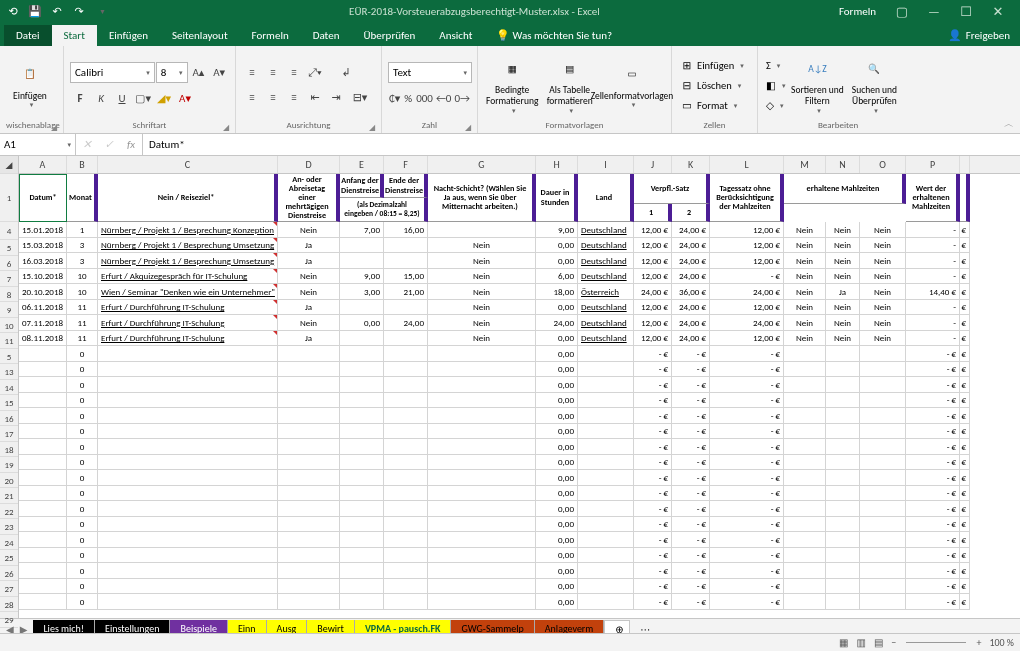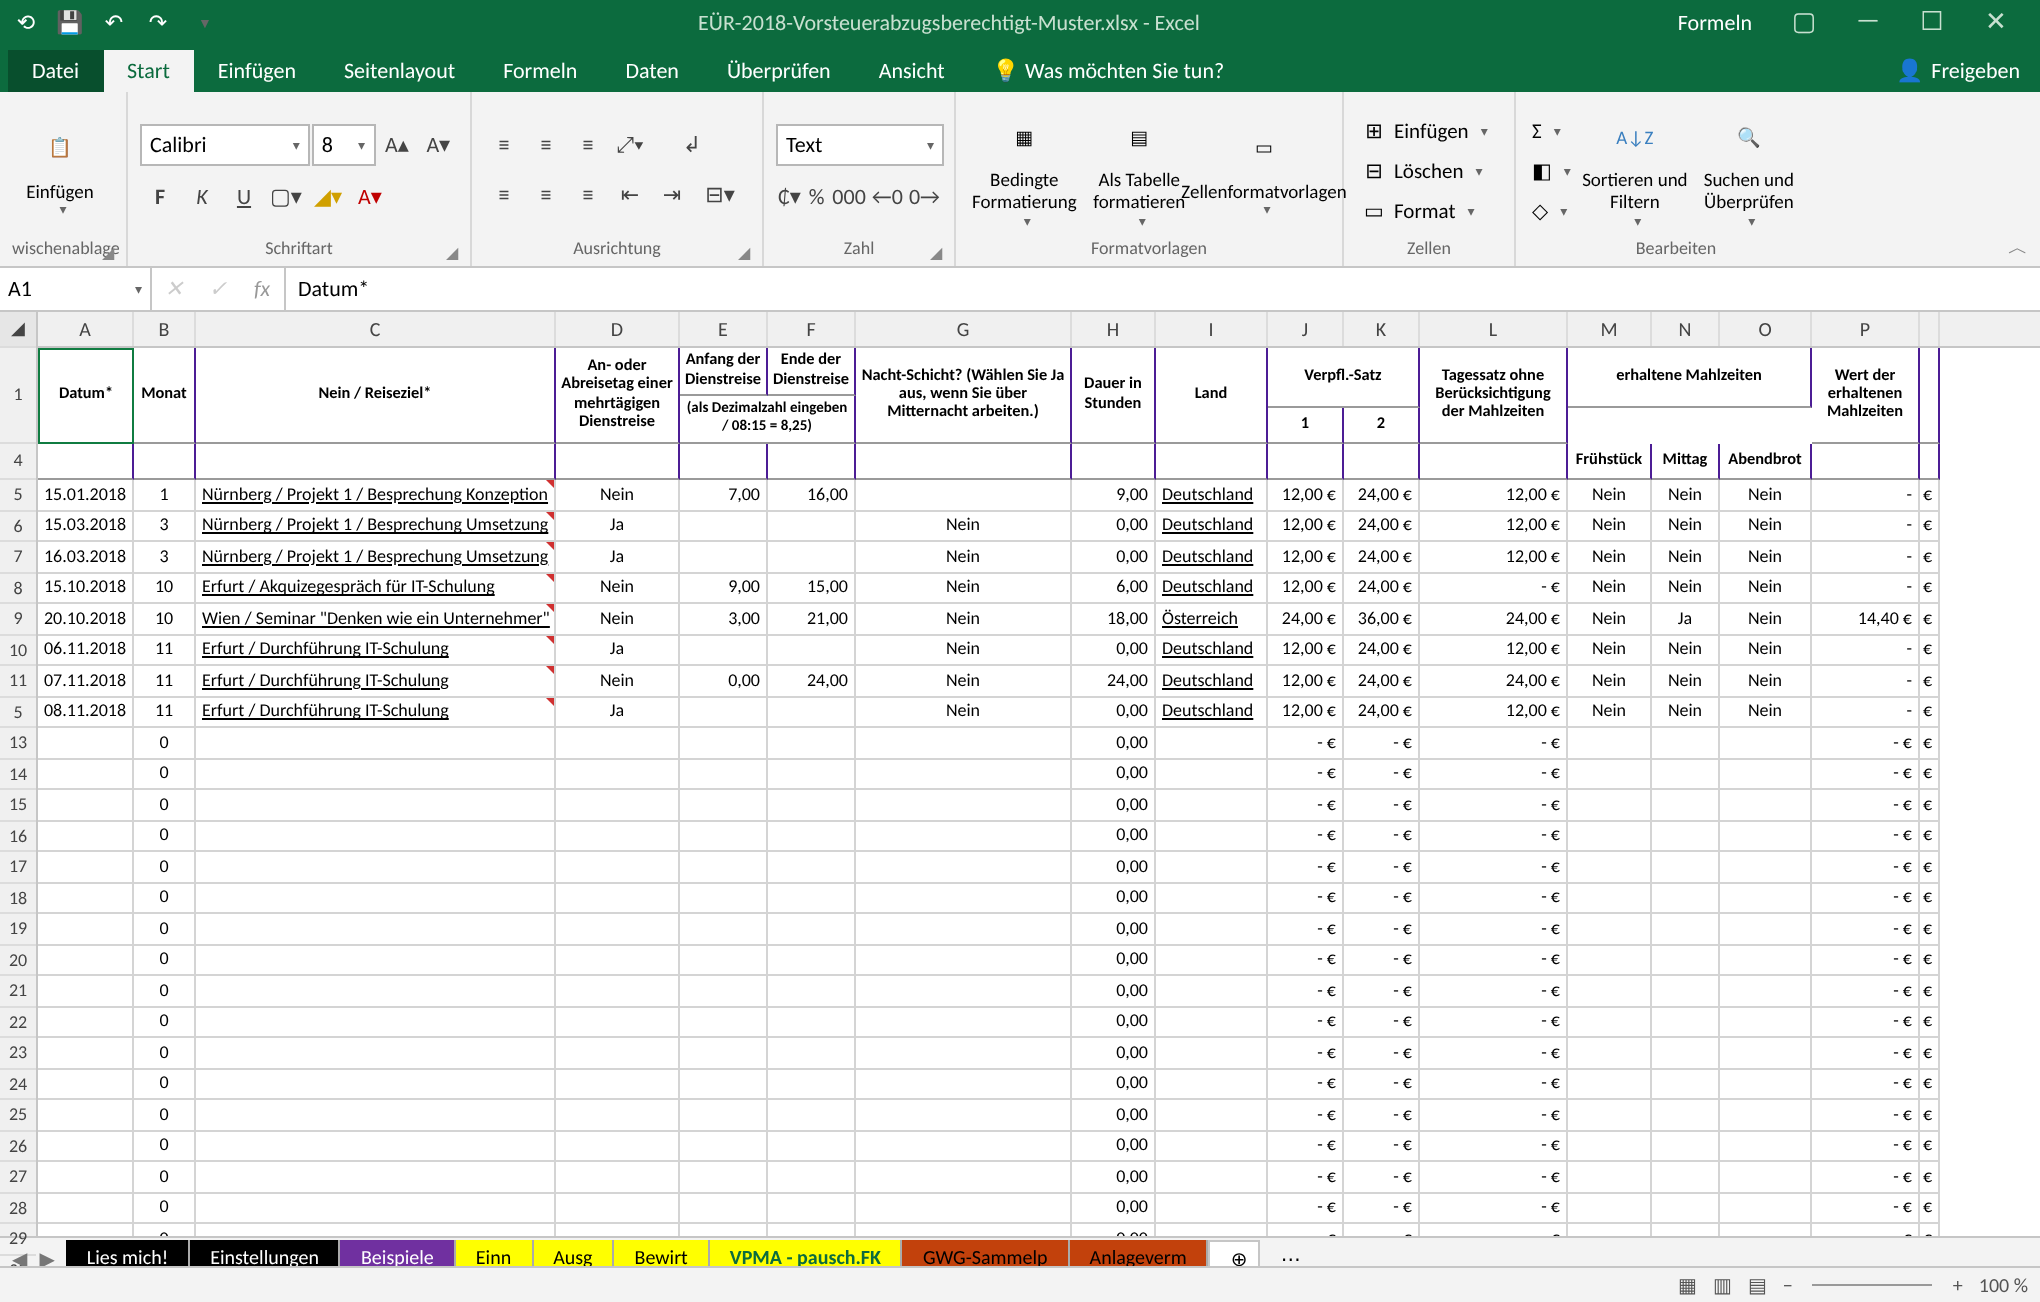--- a/index.html
+++ b/index.html
@@ -50,21 +50,21 @@
 .grid-wrap { height: 462px; display:flex; background:#fff; }
 .rowhdr { width:19px; background:#f0f0f0; border-right:1px solid #c6c6c6; }
 .rowhdr div { height:15.5px; border-bottom:1px solid #dcdcdc; text-align:center; font-size:9px; color:#444; line-height:15.5px; }
 .rowhdr div.tall { height:48px; line-height:48px; }
 .rowhdr div.med { height:18px; line-height:18px; }
 .colarea { flex:1; overflow:hidden; }
 .colhdr { height:18px; background:#f0f0f0; border-bottom:1px solid #c6c6c6; display:flex; font-size:10px; color:#444; }
 .colhdr div { border-right:1px solid #dcdcdc; text-align:center; line-height:18px; }
 .gridbody { overflow:hidden; }
 .hrow { display:flex; }
-.hcell { border-right:1px solid #4c1d95; border-bottom:1px solid #9a9a9a; font-size:8.2px; display:flex; align-items:center; justify-content:center; text-align:center; line-height:1.1; padding:1px 2px; background:#fff; font-weight:600; }
+.hcell { border-right:4px solid #4c1d95; border-bottom:1px solid #9a9a9a; font-size:8.2px; display:flex; align-items:center; justify-content:center; text-align:center; line-height:1.1; padding:1px 2px; background:#fff; font-weight:600; }
 .drow { display:flex; height:15.5px; }
 .dcell { border-right:1px solid #d4d4d4; border-bottom:1px solid #d4d4d4; font-size:9px; padding:0 3px; display:flex; align-items:center; overflow:hidden; white-space:nowrap; }
 .dcell.c { justify-content:center; }
 .dcell.r { justify-content:flex-end; }
 .dcell.l { justify-content:flex-start; position:relative;text-decoration:underline; }
 .redtri { position:absolute; top:0; right:0; width:0; height:0; border-left:4px solid transparent; border-top:4px solid #d03030; }
 
 
 .wA{width:48px}.wB{width:31px}.wC{width:180px}.wD{width:62px}.wE{width:44px}.wF{width:44px}.wG{width:108px}.wH{width:42px}.wI{width:56px}.wJ{width:38px}.wK{width:38px}.wL{width:74px}.wM{width:42px}.wN{width:34px}.wO{width:46px}.wP{width:54px}.wQ{width:10px}
 
@@ -370,39 +370,20 @@
             <div class="hcell wK">2</div>
           </div>
         </div>
         <div class="hcell wL">Tagessatz ohne Berücksichtigung der Mahlzeiten</div>
         <div style="display:flex;flex-direction:column">
           <div class="hcell" style="width:122px;height:30px">erhaltene Mahlzeiten</div>
         </div>
         <div class="hcell wP">Wert der erhaltenen Mahlzeiten</div>
         <div class="hcell wQ"></div>
       </div>
-      <div class="hrow" style="height:18px">
-        <div class="hcell wA"></div>
-        <div class="hcell wB"></div>
-        <div class="hcell wC"></div>
-        <div class="hcell wD"></div>
-        <div class="hcell wE"></div>
-        <div class="hcell wF"></div>
-        <div class="hcell wG"></div>
-        <div class="hcell wH"></div>
-        <div class="hcell wI"></div>
-        <div class="hcell wJ"></div>
-        <div class="hcell wK"></div>
-        <div class="hcell wL"></div>
-        <div class="hcell wM">Frühstück</div>
-        <div class="hcell wN">Mittag</div>
-        <div class="hcell wO">Abendbrot</div>
-        <div class="hcell wP"></div>
-        <div class="hcell wQ"></div>
-      </div>
       <div id="datarows">
           <div class="drow">
             <div class="dcell wA c">15.01.2018</div>
             <div class="dcell wB c">1</div>
             <div class="dcell wC l">Nürnberg / Projekt 1 / Besprechung Konzeption<div class="redtri"></div></div>
             <div class="dcell wD c">Nein</div>
             <div class="dcell wE r">7,00</div>
             <div class="dcell wF r">16,00</div>
             <div class="dcell wG c"></div>
             <div class="dcell wH r">9,00</div>

